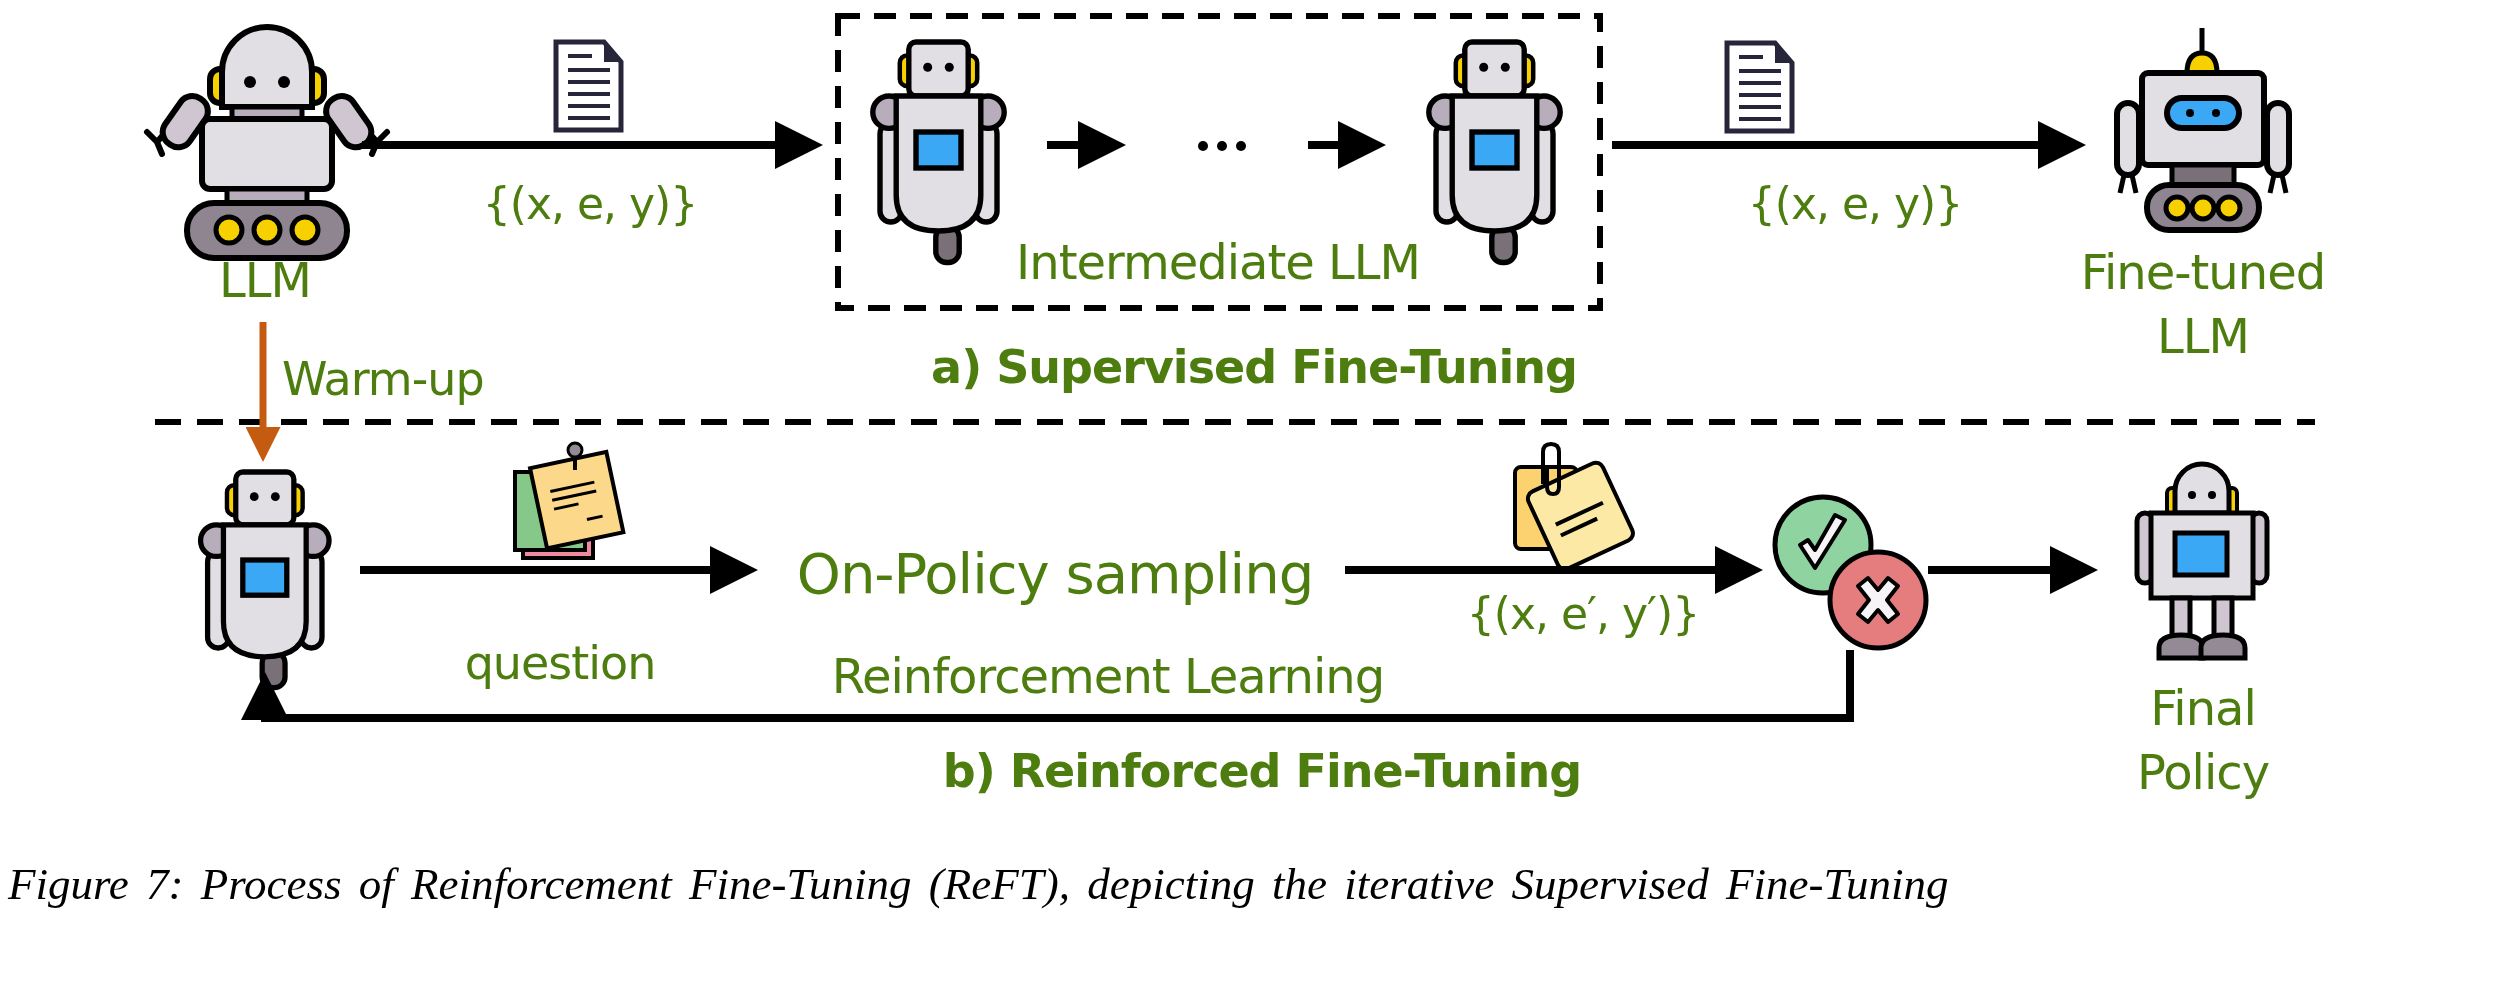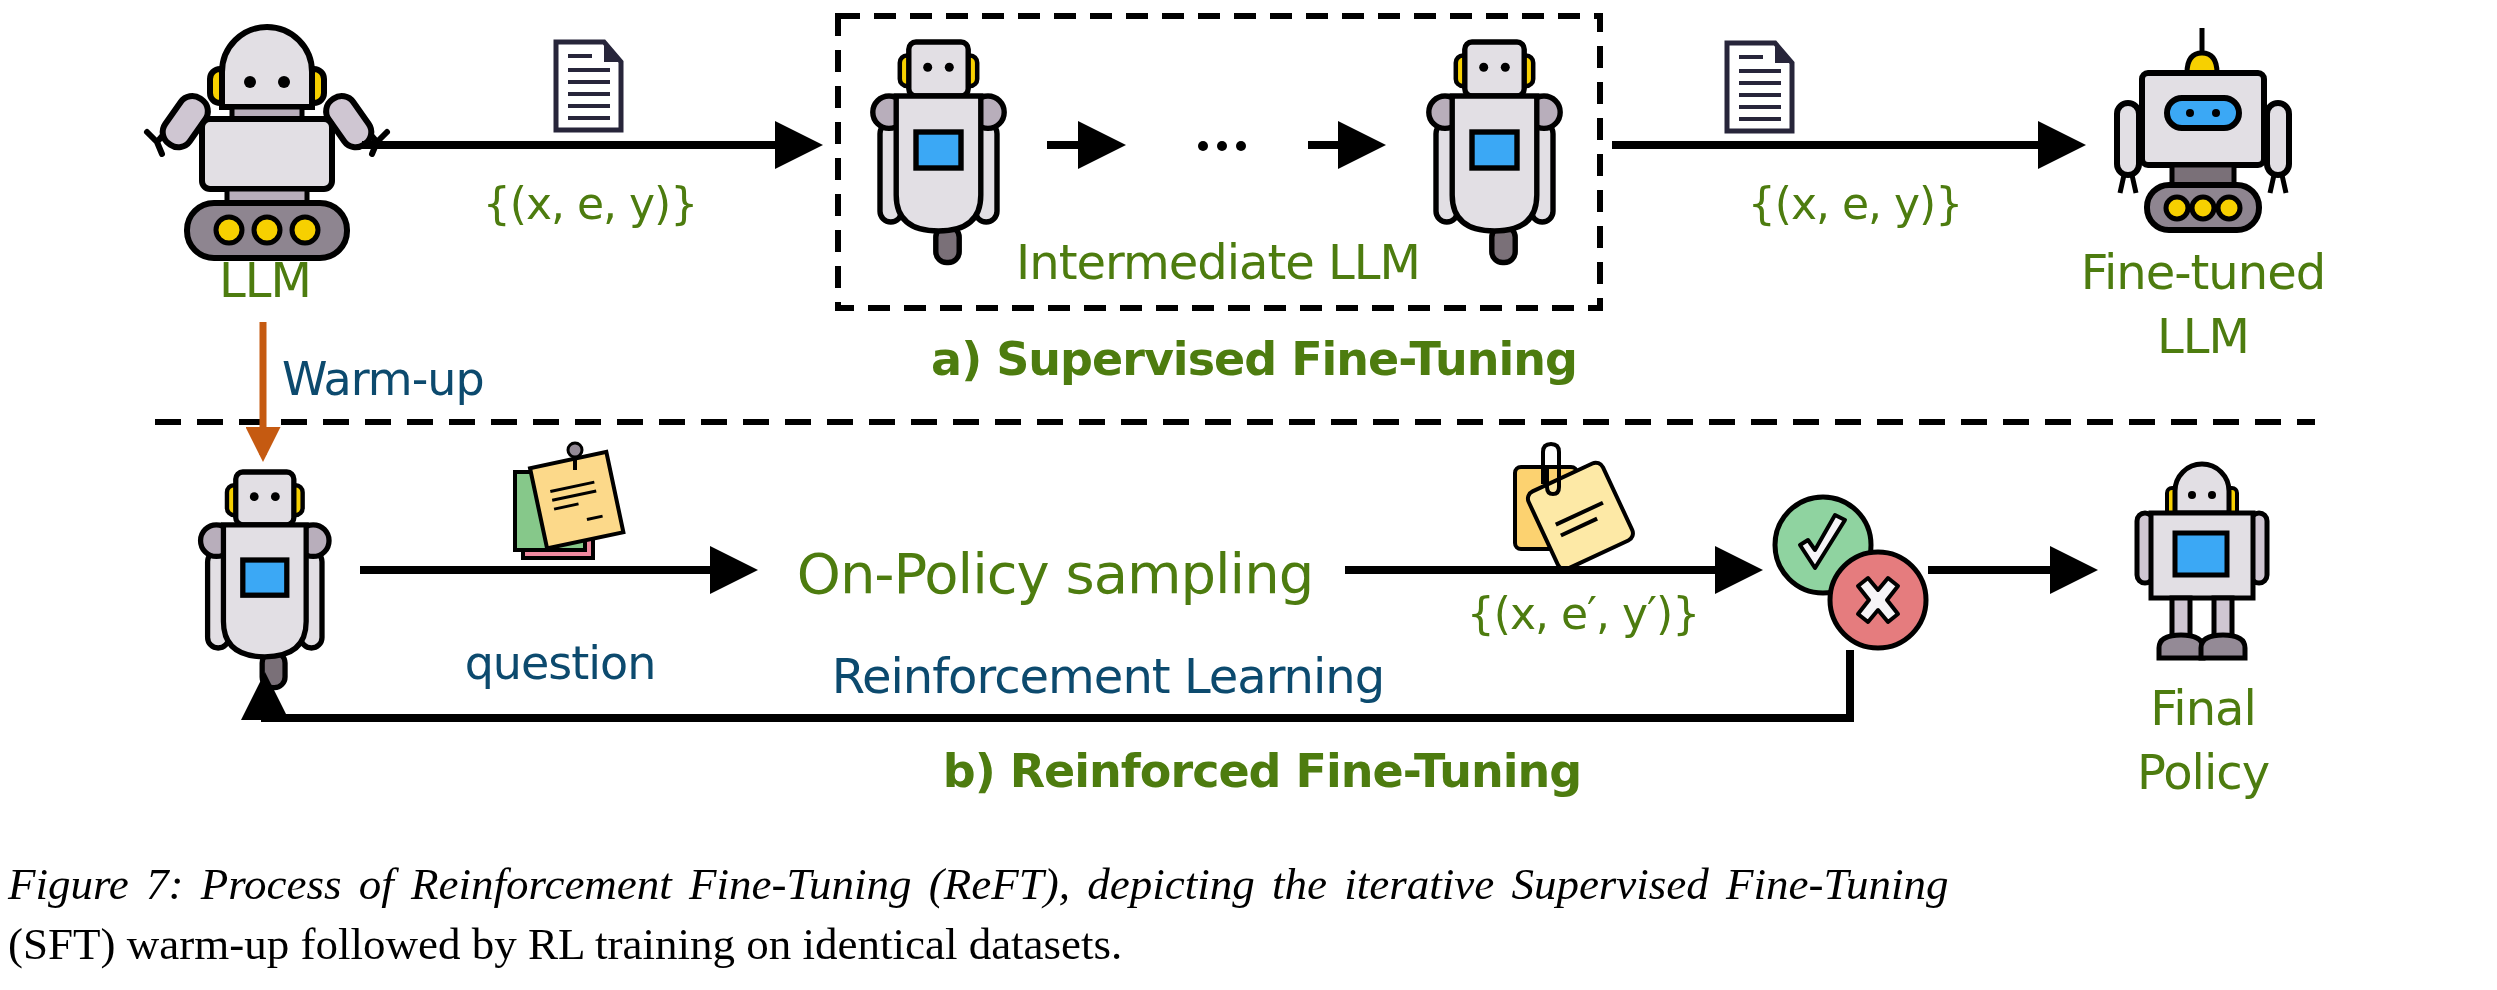--- a/index.html
+++ b/index.html
@@ -1,21 +1,21 @@
 <!DOCTYPE html>
 <html><head>
 <meta charset="utf-8">
 <style>
   html, body { margin: 0; padding: 0; background: #ffffff; }
   body { width: 2497px; height: 990px; position: relative; overflow: hidden; }
   .stage { position: absolute; left: 0; top: 0; width: 2497px; height: 990px; }
   svg.diagram { position: absolute; left: 0; top: 0; }
   .lbl { position: absolute; font-family: "DejaVu Sans", sans-serif; color: #4d7c0f; white-space: nowrap; line-height: 1; }
   .hand { font-family: "DejaVu Sans", sans-serif; letter-spacing: -1px; }
-  .navy { color: #0c4a6e; }
+  .navy { color: #4d7c0f; }
   .center { transform: translateX(-50%); text-align: center; }
   .bold { font-weight: bold; }
   .caption { position: absolute; left: 8px; font-family: "Liberation Serif", "DejaVu Serif", serif; font-size: 45px; color: #000; white-space: nowrap; line-height: 1; }
 </style>
 </head>
 <body>
 
 <div class="stage">
 <svg class="diagram" width="2497" height="990" viewBox="0 0 2497 990" xmlns="http://www.w3.org/2000/svg">
   <defs>
@@ -189,27 +189,26 @@
     <path d="M64,205 L64,195 Q64,182 86,182 Q108,182 108,195 L108,205 Z" fill="#948a96" stroke="#000" stroke-width="5"></path>
   </g>
 </svg>
 
 <div class="lbl hand center" style="left:265px; top:256px; font-size:48px;">LLM</div>
 <div class="lbl hand center" style="left:590px; top:182px; font-size:44px;">{(x, e, y)}</div>
 <div class="lbl hand center" style="left:1218px; top:238px; font-size:48px;text-align:right;">Intermediate LLM</div>
 <div class="lbl hand center" style="left:1855px; top:182px; font-size:44px;">{(x, e, y)}</div>
 <div class="lbl hand center" style="left:2203px; top:248px; font-size:48px;">Fine-tuned</div>
 <div class="lbl hand center" style="left:2203px; top:312px; font-size:48px;">LLM</div>
-<div class="lbl hand center bold" style="left:1254px; top:336px; font-size:46px;">a) Supervised Fine-Tuning</div>
+<div class="lbl hand center bold" style="left:1254px; top:344px; font-size:46px;">a) Supervised Fine-Tuning</div>
 
 <div class="lbl hand navy" style="left:282px; top:356px; font-size:46px;">Warm-up</div>
 
 <div class="lbl hand navy center" style="left:560px; top:592px; font-size:46px;margin-top:48px;">question</div>
 <div class="lbl hand center" style="left:1583px; top:592px; font-size:44px;">{(x, e′, y′)}</div>
 <div class="lbl hand center" style="left:1055px; top:546px; font-size:56px;">On-Policy sampling</div>
 <div class="lbl hand navy center" style="left:1108px; top:652px; font-size:48px;">Reinforcement Learning</div>
 <div class="lbl hand center" style="left:2203px; top:684px; font-size:48px;">Final</div>
 <div class="lbl hand center" style="left:2203px; top:748px; font-size:48px;">Policy</div>
 <div class="lbl hand center bold" style="left:1262px; top:748px; font-size:46px;">b) Reinforced Fine-Tuning</div>
 
 <div class="caption" style="top:862px; word-spacing:6px;font-style:italic;">Figure 7:  Process of Reinforcement Fine-Tuning (ReFT), depicting the iterative Supervised Fine-Tuning</div>
-<div class="caption" style="top:922px;">(SFT) warm-up followed by RL training on identical datasets.</div>
 </div>
 
 </body></html>

